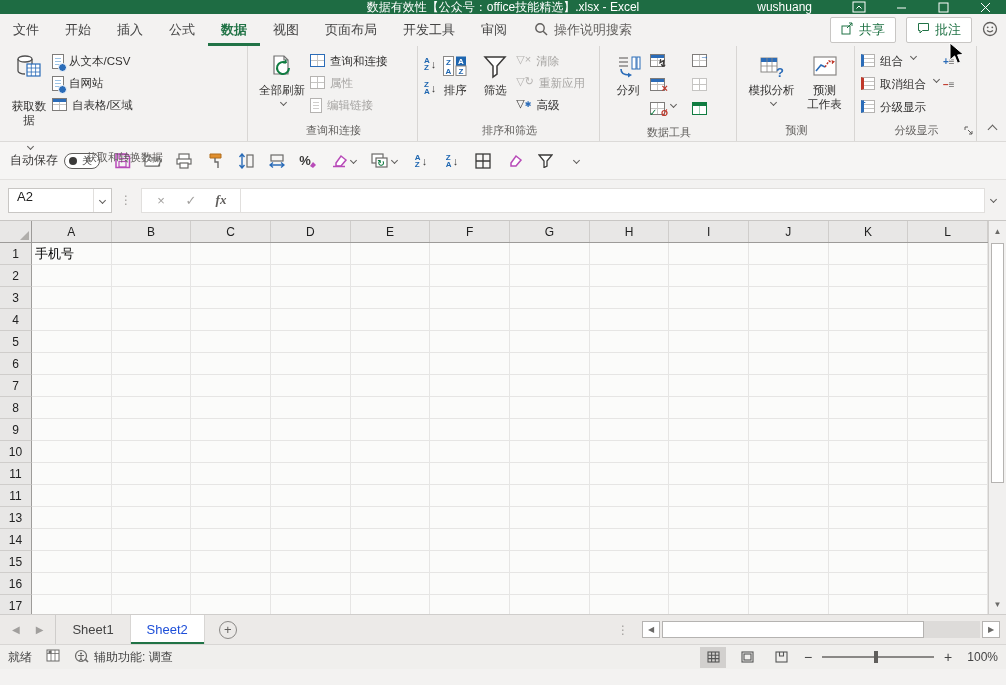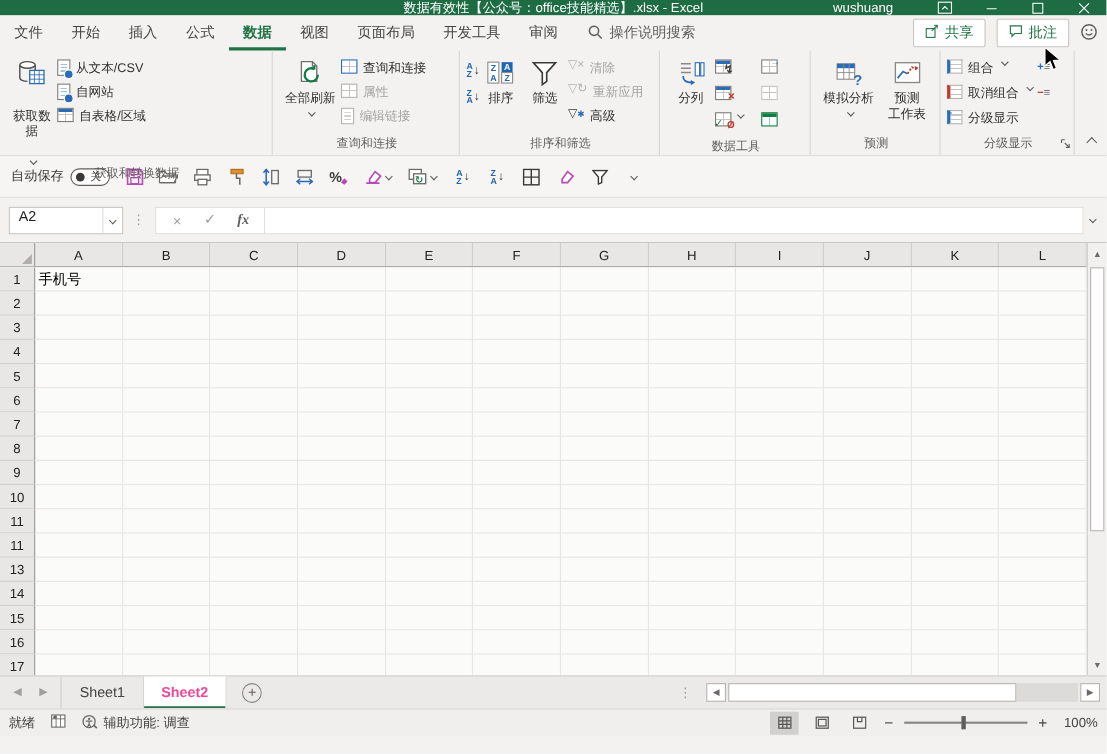--- a/index.html
+++ b/index.html
@@ -90,21 +90,21 @@
   .cell { border-right:1px solid #e6e5e4; border-bottom:1px solid #e6e5e4; font-size:13px; color:#000; padding-left:3px; display:flex; align-items:center; overflow:hidden; }
   .vscroll { width:18px; background:#f1f0ef; border-left:1px solid #d0cecc; display:flex; flex-direction:column; }
   .sbtn { height:20px; display:flex; align-items:center; justify-content:center; color:#6b6a68; font-size:8px; flex:none; }
   .vtrack { flex:1; position:relative; }
   .vthumb { position:absolute; left:2px; right:2px; top:2px; height:240px; background:#fff; border:1px solid #b5b3b1; }
 
   
   .sheetbar { height:30px; display:flex; align-items:stretch; background:#eceae8; border-top:1px solid #cfcdcb; flex:none; }
   .snav { display:flex; align-items:center; gap:16px; padding:0 12px; color:#a19f9d; font-size:10px; border-right:1px solid #cfcdcb; }
   .stab { padding:0 16px; display:flex; align-items:center; font-size:13px; color:#444; border-right:1px solid #d8d6d4; }
-  .stab.active { background:#fff; color:#ec4899; font-weight:bold; box-shadow:inset 0 -2px 0 #217346; }
+  .stab.active { background:#fff; color:#1d4ed8; font-weight:normal; box-shadow:inset 0 -2px 0 #217346; }
   .addsheet { width:18px; height:18px; border:1px solid #8a8886; border-radius:50%; color:#605e5c; display:flex; align-items:center; justify-content:center; font-size:13px; margin:auto 0 auto 14px; }
   .hscroll { margin-left:auto; display:flex; align-items:center; gap:2px; padding-right:6px; }
   .hsbtn { width:18px; height:17px; border:1px solid #b5b3b1; background:#fff; display:flex; align-items:center; justify-content:center; font-size:8px; color:#6b6a68; }
   .htrack { width:318px; height:17px; background:#dddbd9; position:relative; }
   .hthumb { position:absolute; left:0; top:0; height:17px; width:262px; background:#fff; border:1px solid #b5b3b1; }
 
   
   .statusbar { height:25px; background:#f0efed; border-top:1px solid #d8d6d4; display:flex; align-items:center; padding:0 8px; gap:14px; flex:none; font-size:12px; color:#444; }
   .statusbar .rightside { margin-left:auto; display:flex; align-items:center; gap:8px; }
   .viewbtn { width:26px; height:21px; display:flex; align-items:center; justify-content:center; }

